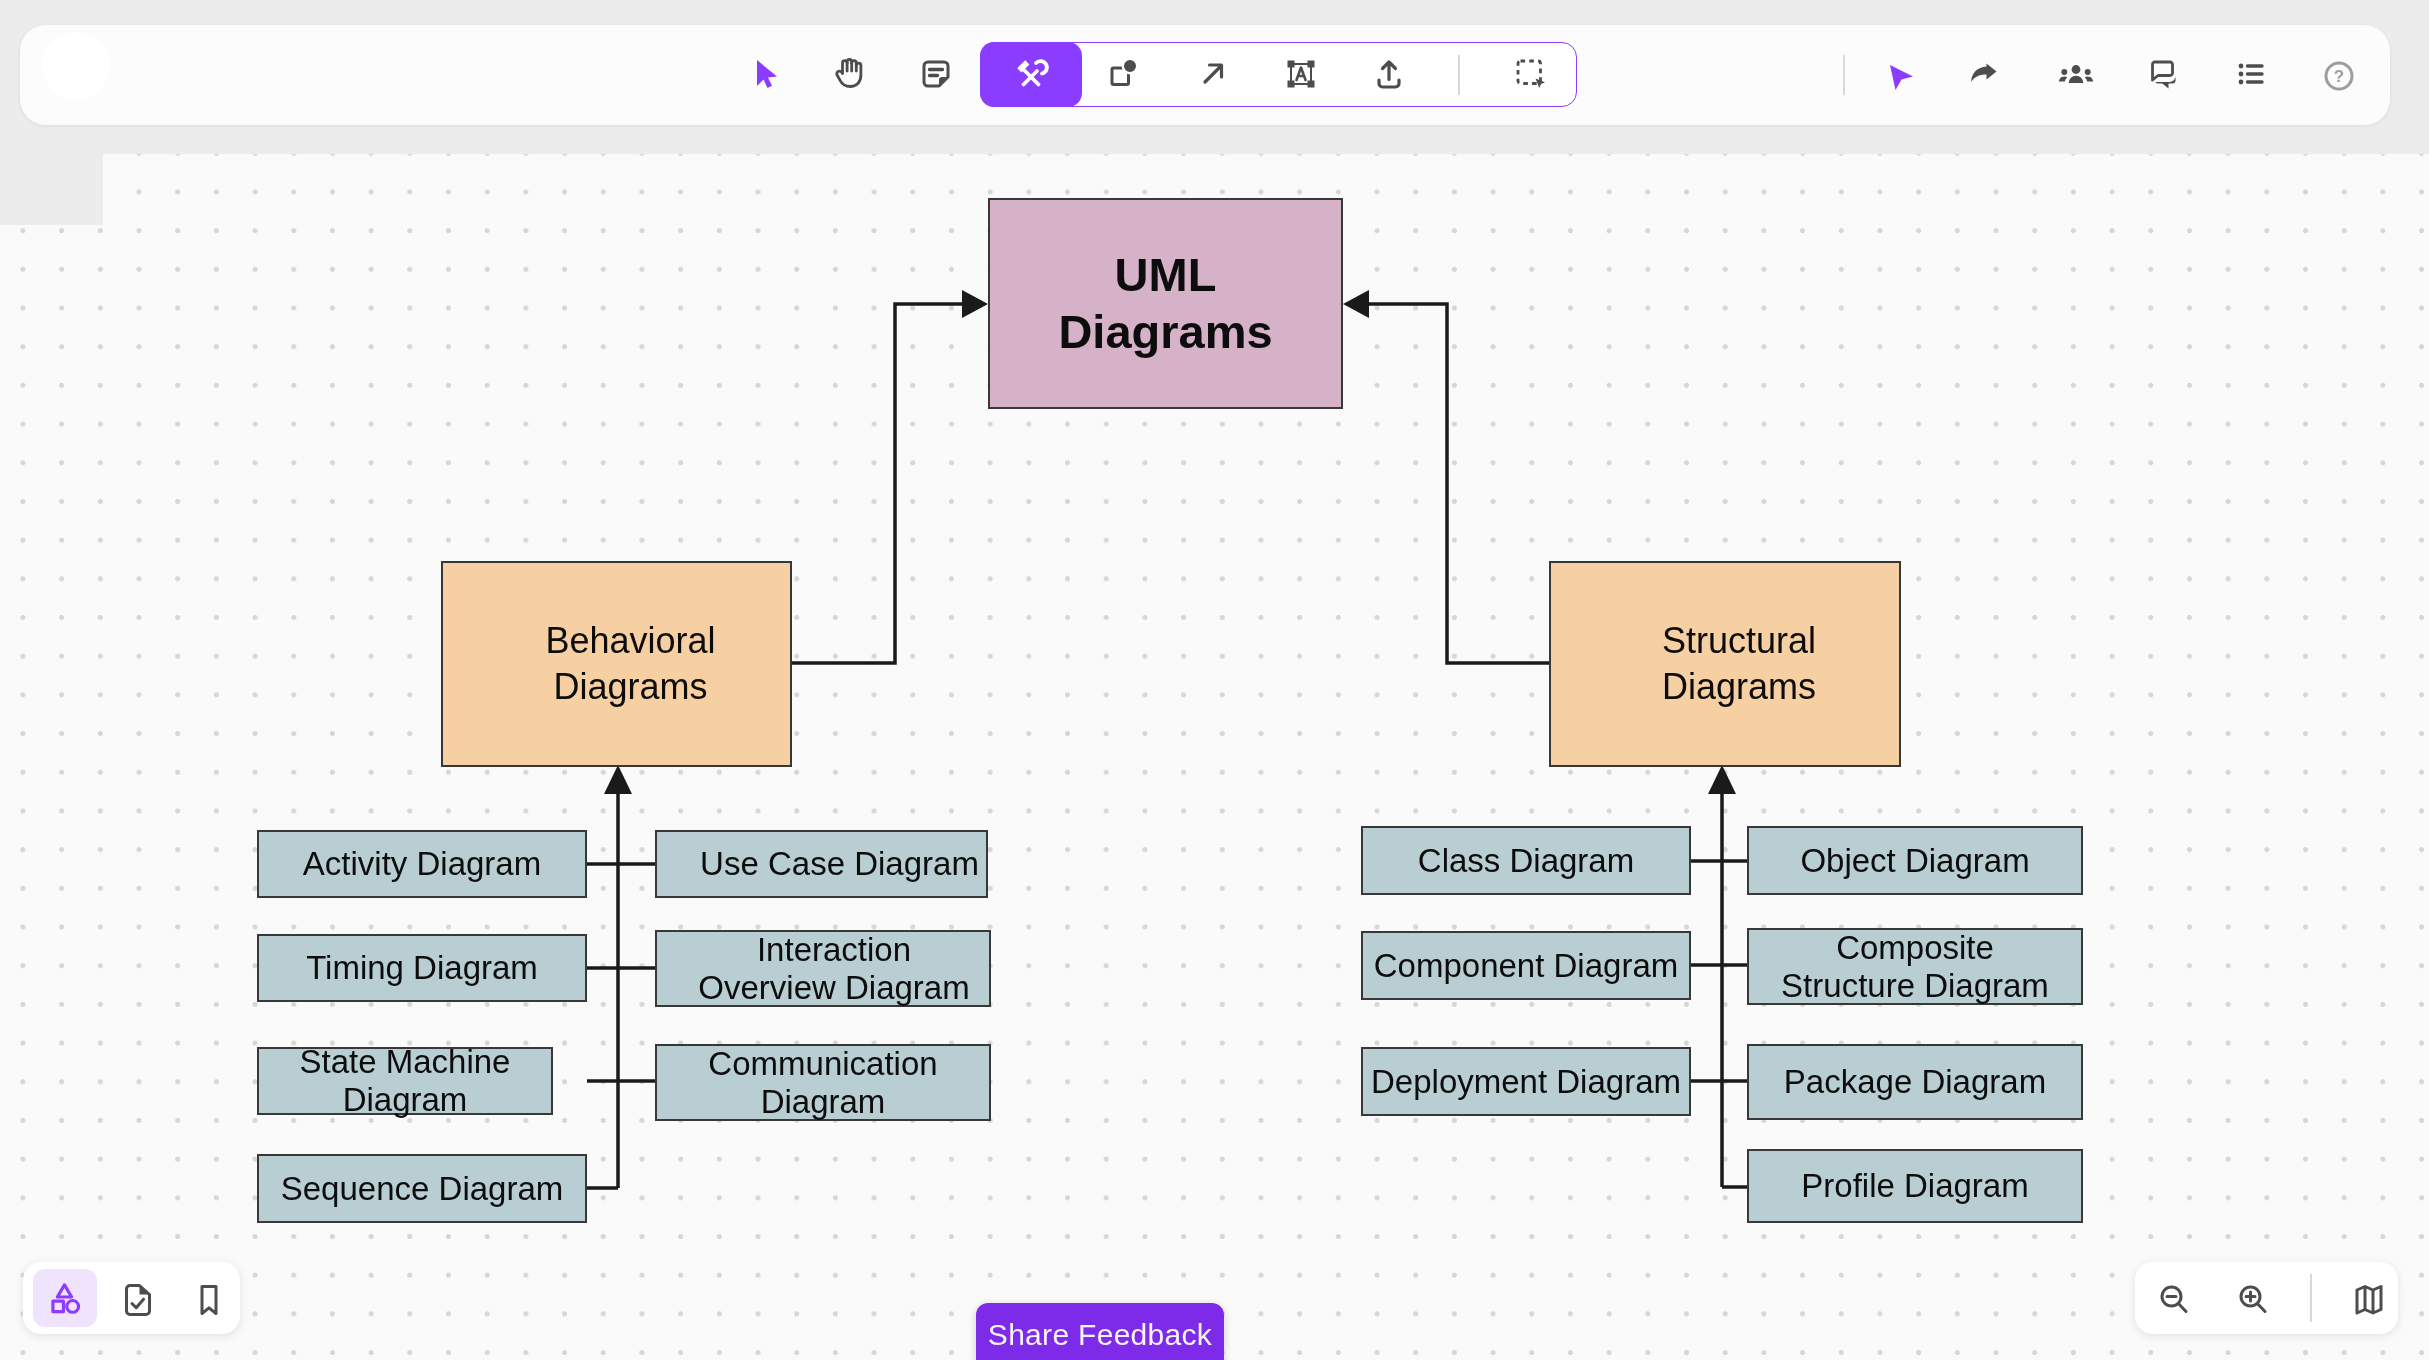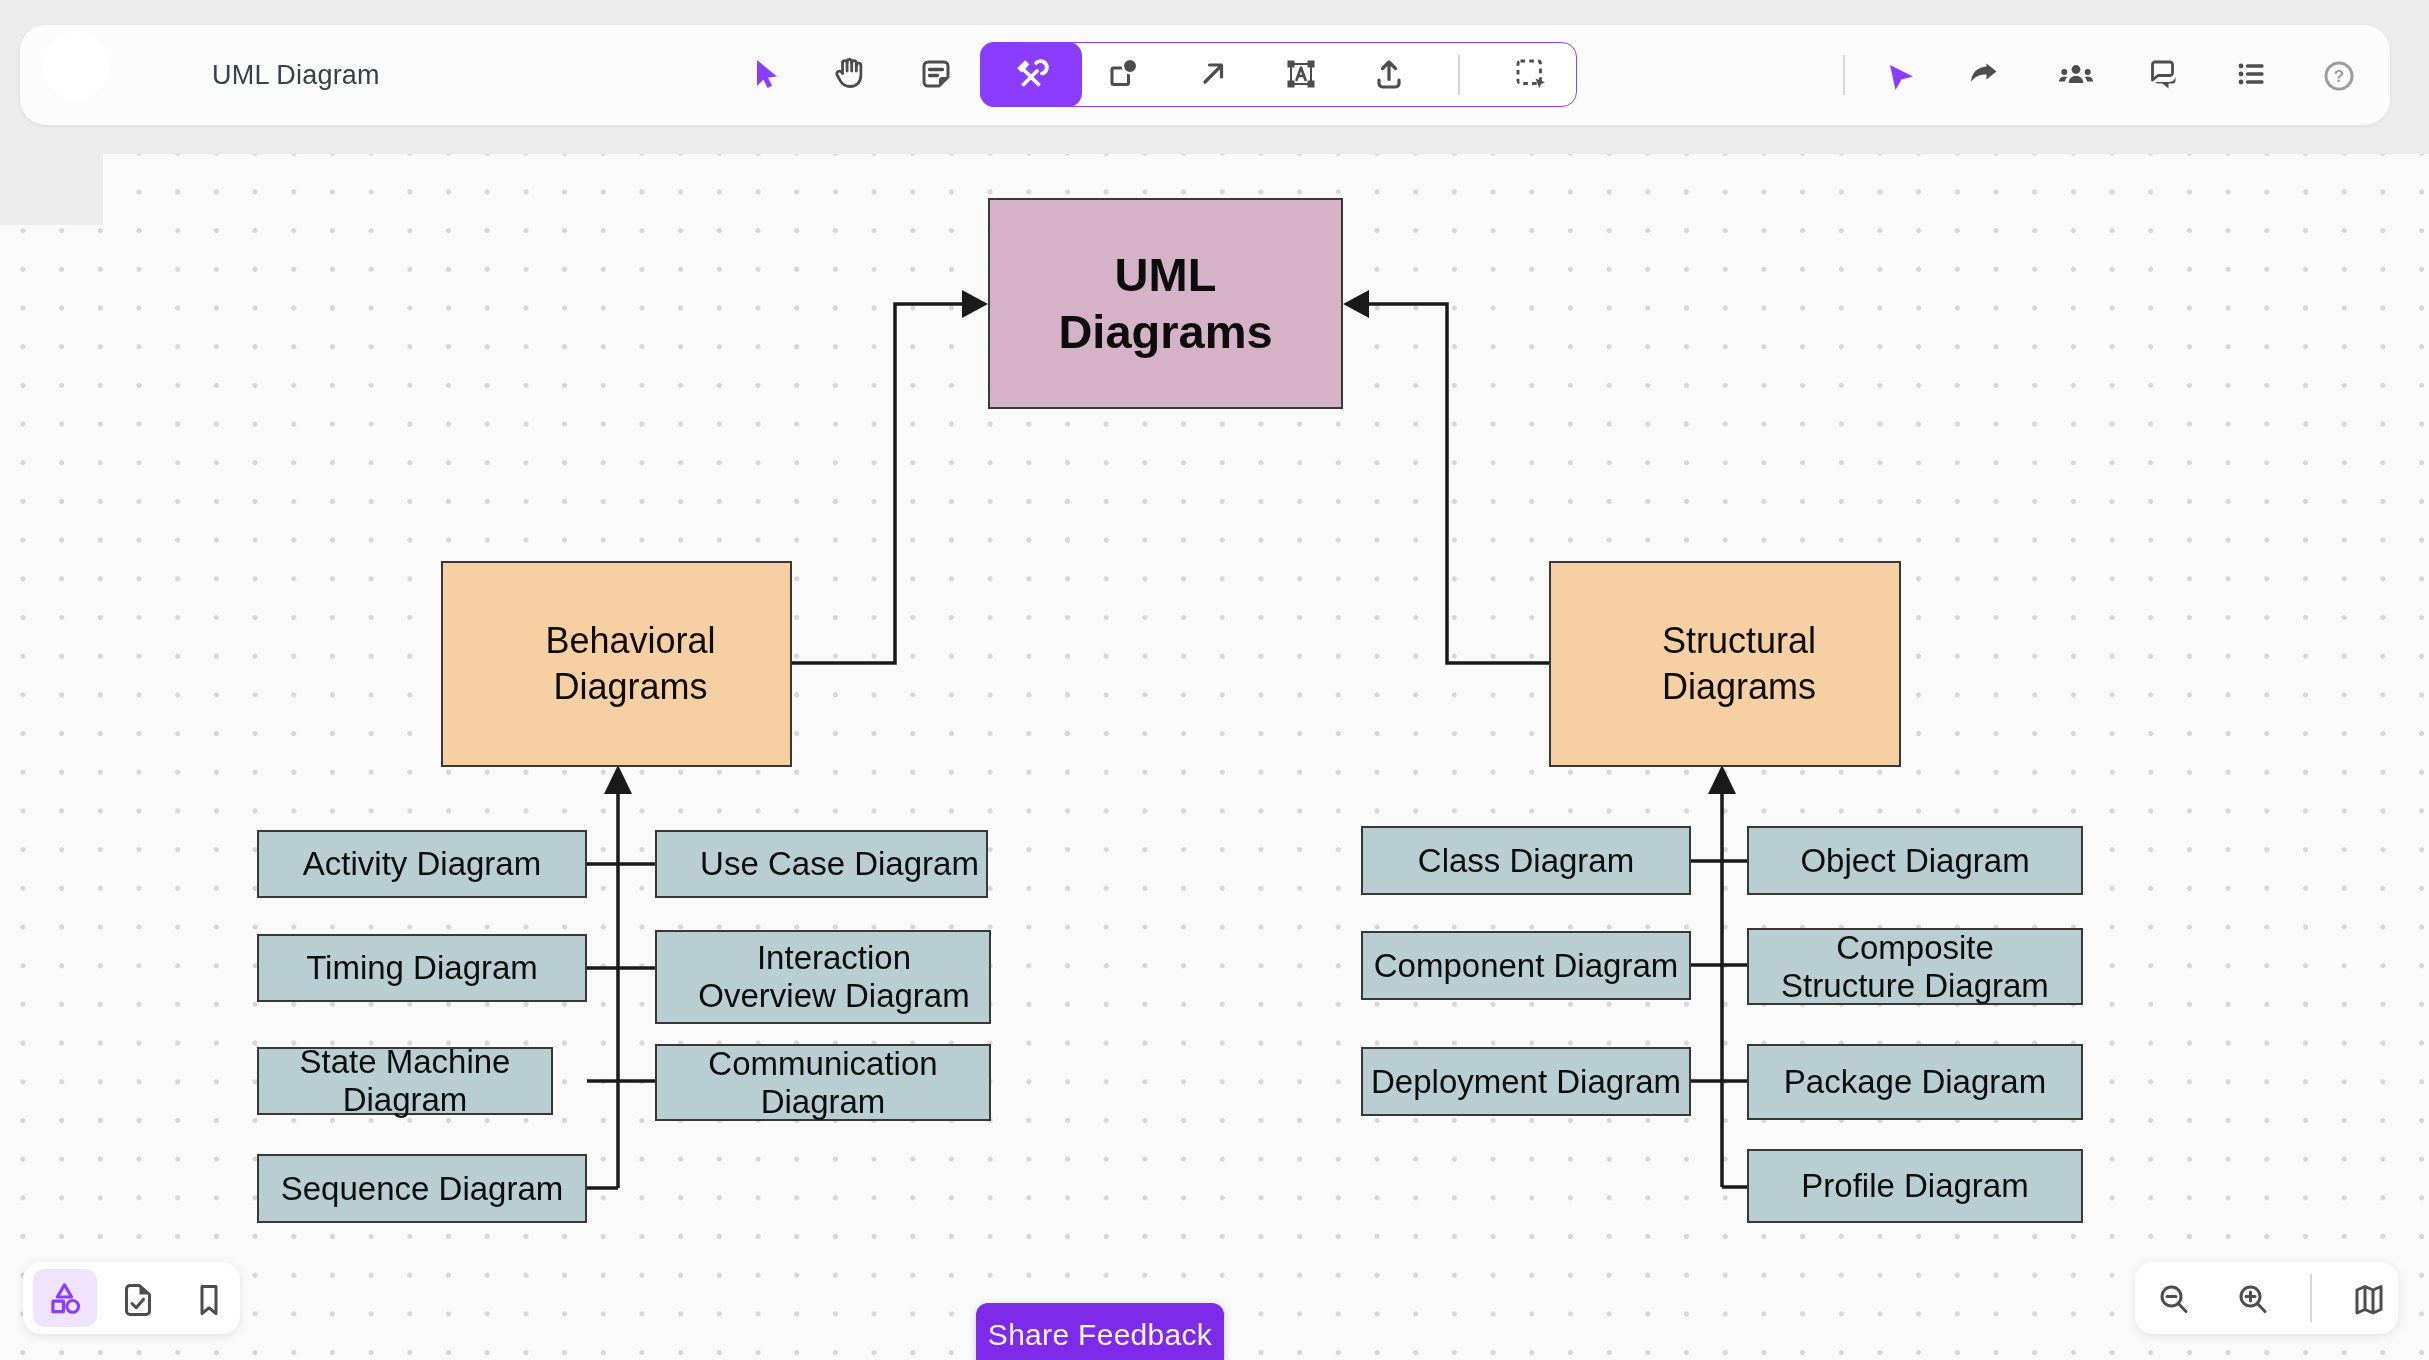--- a/index.html
+++ b/index.html
@@ -121,21 +121,21 @@
   </div>
 <div class="node node-child" style="left:257px;top:1047px;width:296px;height:68px;">
     <span>State Machine Diagram</span>
   </div>
 <div class="node node-child" style="left:257px;top:1154px;width:330px;height:69px;">
     <span>Sequence Diagram</span>
   </div>
 <div class="node node-child" style="left:655px;top:830px;width:333px;height:68px;padding-left:42px;">
     <span>Use Case Diagram</span>
   </div>
-<div class="node node-child" style="left:655px;top:930px;width:336px;height:94px;padding-left:28px;">
+<div class="node node-child" style="left:655px;top:930px;width:336px;height:77px;padding-left:28px;">
     <span style="max-width:300px">Interaction Overview Diagram</span>
   </div>
 <div class="node node-child" style="left:655px;top:1044px;width:336px;height:77px;">
     <span style="max-width:240px">Communication Diagram</span>
   </div>
 
 <div class="node node-child" style="left:1361px;top:826px;width:330px;height:69px;">
     <span>Class Diagram</span>
   </div>
 <div class="node node-child" style="left:1361px;top:931px;width:330px;height:69px;">
@@ -152,21 +152,20 @@
   </div>
 <div class="node node-child" style="left:1747px;top:1044px;width:336px;height:76px;">
     <span>Package Diagram</span>
   </div>
 <div class="node node-child" style="left:1747px;top:1149px;width:336px;height:74px;">
     <span>Profile Diagram</span>
   </div>
 
 <div class="topbar">
   <div class="logo-circle"></div>
-  <div class="doc-title">UML Diagram</div>
 
   <div class="icon-btn" style="left:723px;top:28px;">
     <svg width="40" height="40" viewBox="0 0 40 40">
       <path d="M12 5 L12 31 L18.5 24.5 L22.5 33 L27 30.8 L23 22.5 L32 21.5 Z" fill="#8b3dff"></path>
     </svg>
   </div>
   <div class="icon-btn" style="left:807px;top:26px;">
     <svg width="40" height="40" viewBox="0 0 40 40" fill="none" stroke="#4d4d4d" stroke-width="2.8" stroke-linecap="round" stroke-linejoin="round">
       <path d="M13.5 20.5 V10 a2.3 2.3 0 0 1 4.6 0 V8.8 a2.3 2.3 0 0 1 4.6 0 V10 a2.3 2.3 0 0 1 4.6 0 v2.5 a2.3 2.3 0 0 1 4.6 0 V22 c0 7.2-4.4 11.5-10.8 11.5-4.7 0-7.6-1.8-9.9-5.9l-3.1-5.6c-1-1.8.2-3.9 2.3-3.9 1.1 0 2 .5 2.6 1.5z"></path>
       <path d="M18.1 10 v8 M22.7 8.8 v9.2 M27.3 10 v8"></path>

